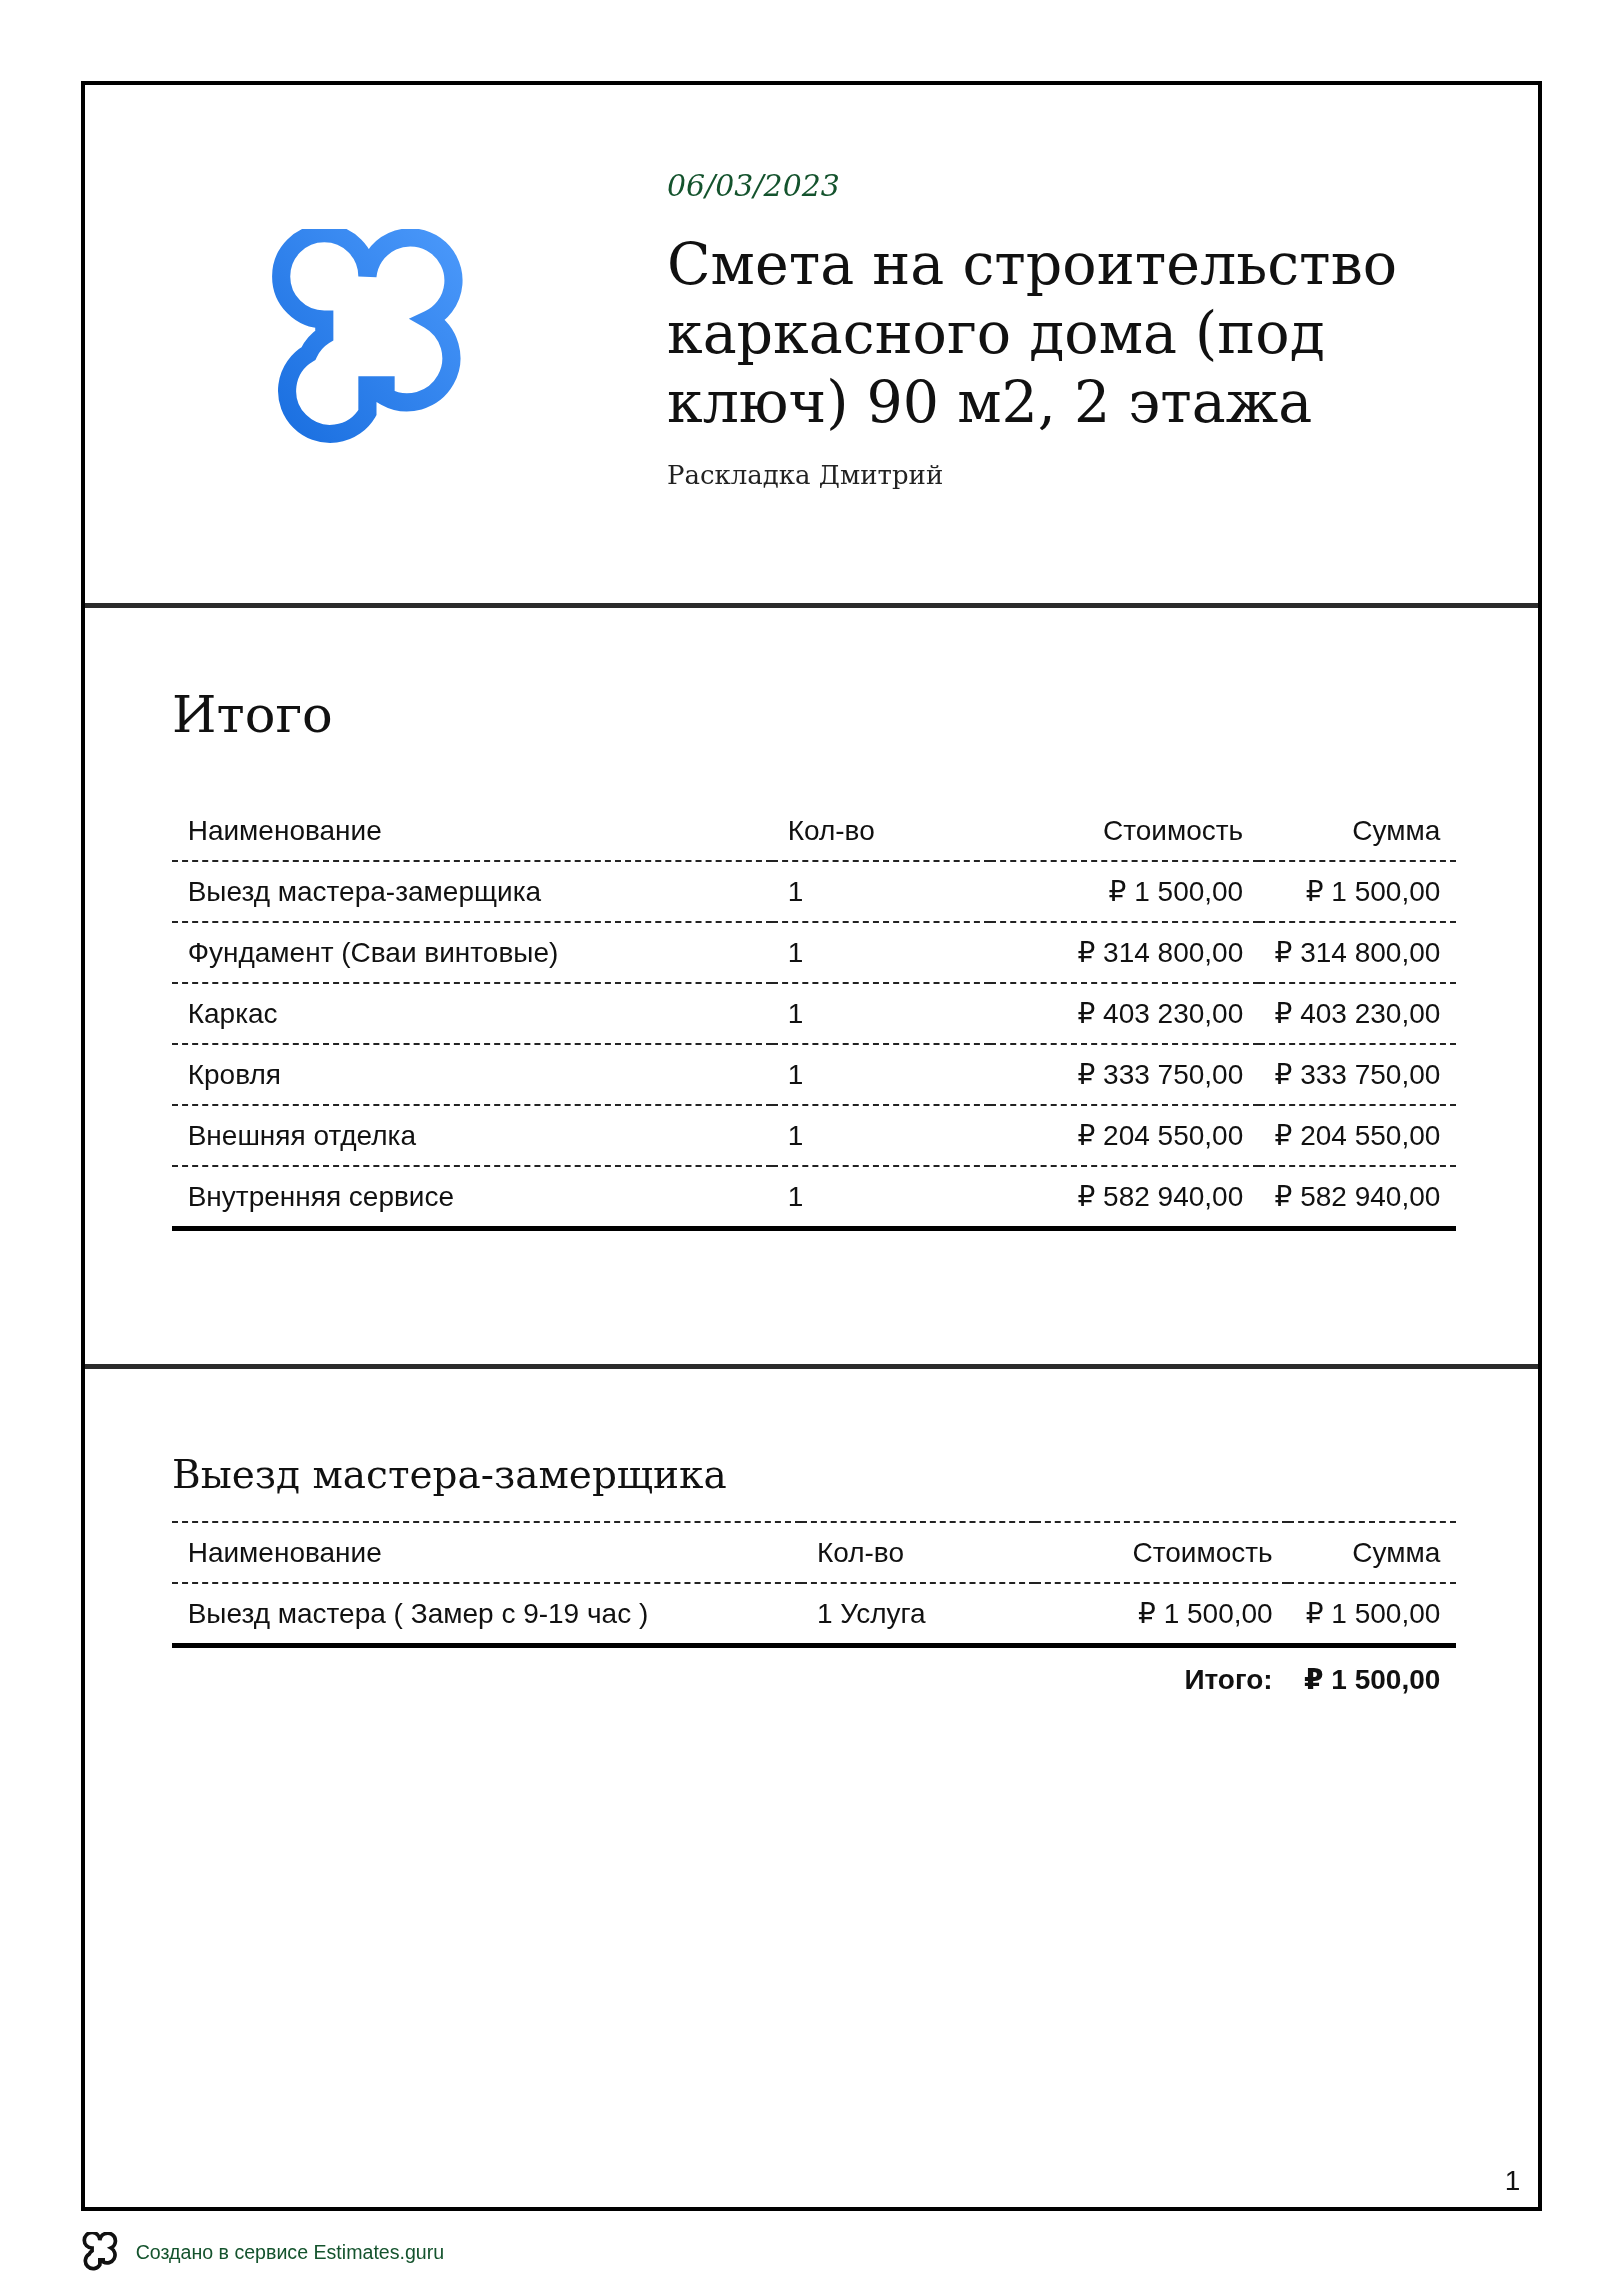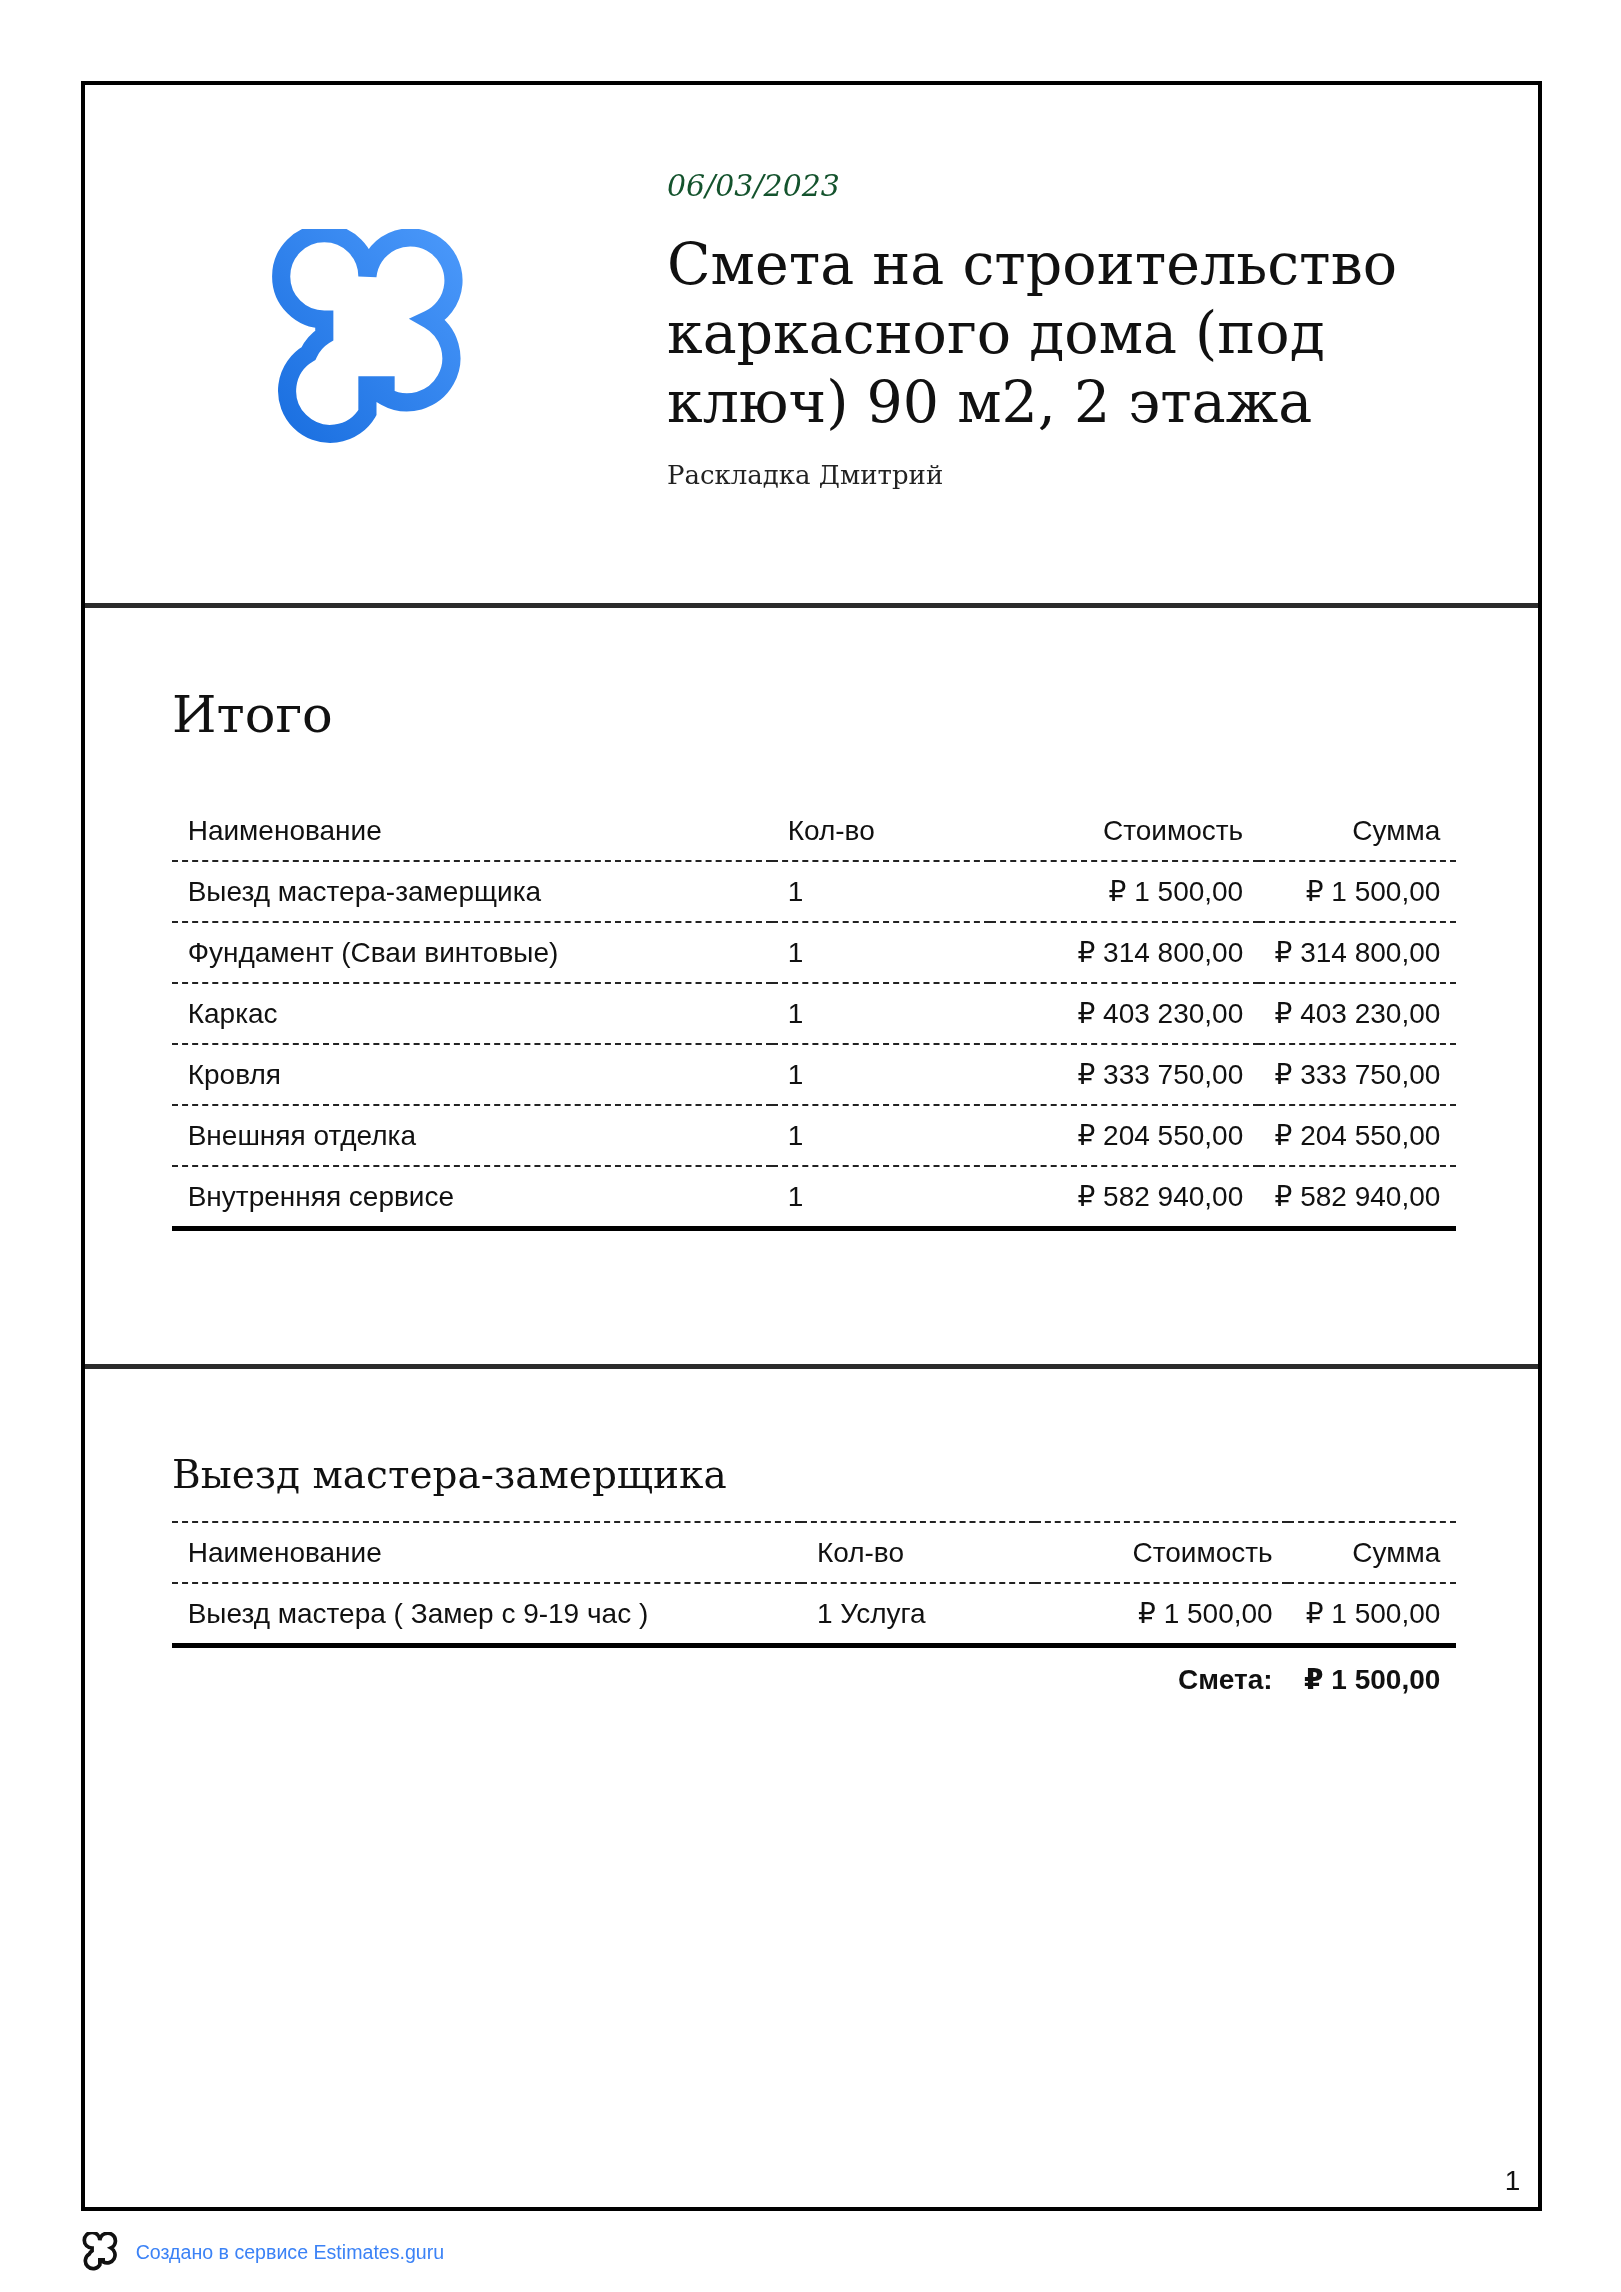--- a/index.html
+++ b/index.html
@@ -39,21 +39,21 @@
     table.est tr.total td { height: 63px; font-weight: bold; text-align: right; }
     table.est.t2 tr.top-line th { border-top: 2.9px dashed #222; }
     .t2 .col-name { width: 603px; }
     .t2 .col-qty { width: 206px; }
     .t2 .col-price { width: 225px; }
 
     .page-num { position: absolute; right: 17.6px; bottom: 9.8px; font-size: 28px; }
 
     .footer { position: absolute; left: 81px; top: 2231px; height: 43px; display: flex; align-items: center; }
     .footer-logo { width: 41px; height: 41px; margin-right: 13.7px; }
-    .footer-text { font-size: 19.6px; color: #3b82f6; }
+    .footer-text { font-size: 19.6px; color: #14532d; }
   </style>
 </head>
 <body>
 
 <div class="frame">
 
   <svg class="logo" viewBox="0 0 100 100">
     <defs>
       <linearGradient id="lg" x1="0" y1="1" x2="1" y2="0">
         <stop offset="0" stop-color="#1A6FE0"></stop>
@@ -141,21 +141,21 @@
     </tr>
     <tr class="row last">
       <td class="col-name">Выезд мастера ( Замер с 9-19 час )</td>
       <td class="col-qty">1 Услуга</td>
       <td class="col-price">₽ 1 500,00</td>
       <td class="col-sum">₽ 1 500,00</td>
     </tr>
     <tr class="total">
       <td></td>
       <td></td>
-      <td class="col-price">Смета:</td>
+      <td class="col-price">Итого:</td>
       <td class="col-sum">₽ 1 500,00</td>
     </tr>
   </tbody>
     </table>
 
   <div class="page-num sans">1</div>
 </div>
 
 <div class="footer">
   <svg class="footer-logo" viewBox="0 0 100 100">

